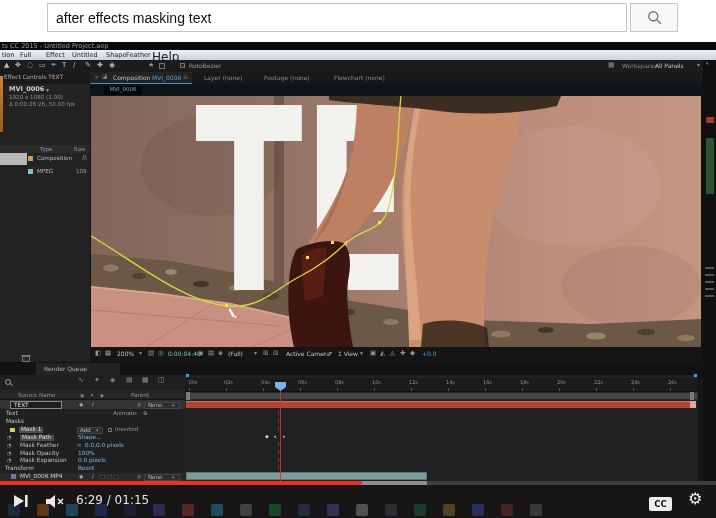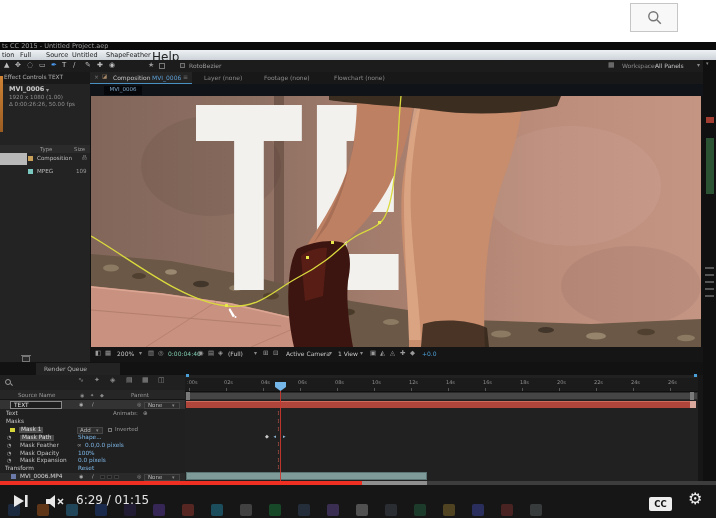--- a/index.html
+++ b/index.html
@@ -9,37 +9,38 @@
   .t{white-space:nowrap;line-height:1}
   .ico{line-height:1}
   .box{box-sizing:border-box}
   input{font-family:"Liberation Sans","DejaVu Sans",sans-serif}
 </style>
 </head>
 <body>
 
 <div class="stage">
 
+  <input class="a box" style="left: 47px; top: 3px; width: 580px; height: 29px; border: 1px solid rgb(198, 198, 198); outline: none; padding: 0px 8px; font-size: 14px; color: rgb(17, 17, 17); background: rgb(255, 255, 255);" value="after effects masking text">
   <div class="a box" style="left:630px;top:3px;width:48px;height:29px;background:#f8f8f8;border:1px solid #c6c6c6;
               display:flex;align-items:center;justify-content:center;cursor:pointer">
     <svg width="15" height="15" viewBox="0 0 15 15">
       <circle cx="6.3" cy="6.3" r="4.5" fill="none" stroke="#757575" stroke-width="1.4"></circle>
       <line x1="9.8" y1="9.8" x2="13.8" y2="13.8" stroke="#757575" stroke-width="1.4"></line>
     </svg>
   </div>
 
   <div class="a" style="left:0;top:42px;width:716px;height:440px;background:#111;overflow:hidden">
 
     <div class="a" style="left:0;top:0;width:716px;height:8px;background:#0a0a0a"></div>
     <span class="a t" style="left:2px;top:1px;font-size:6.5px;color:#9a9a9a">ts CC 2015 - Untitled Project.aep</span>
 
     <div class="a" style="left:0;top:8px;width:716px;height:10px;background:linear-gradient(#eef1f4,#ccd3d8)"></div>
     <span class="a t" style="left:2px;top:9.5px;font-size:6.5px;color:#222">tion</span>
     <span class="a t" style="left:20px;top:9.5px;font-size:6.5px;color:#222">Full</span>
-    <span class="a t" style="left:46px;top:9.5px;font-size:6.5px;color:#222">Source</span>
+    <span class="a t" style="left:46px;top:9.5px;font-size:6.5px;color:#222">Effect</span>
     <span class="a t" style="left:72px;top:9.5px;font-size:6.5px;color:#222">Untitled</span>
     <span class="a t" style="left:106px;top:9.5px;font-size:6.5px;color:#222">Shape</span>
     <span class="a t" style="left:126px;top:9.5px;font-size:6.5px;color:#222">Feather</span>
     <span class="a t" style="left:152px;top:9px;font-size:12px;color:#222">Help</span>
 
     <div class="a" style="left:0;top:18px;width:716px;height:12px;background:#1c1c1c"></div>
     <span class="a t ico" style="left:4px;top:20px;font-size:7px;color:#bdbdbd">▲</span>
     <span class="a t ico" style="left:15px;top:20px;font-size:7px;color:#bdbdbd">✥</span>
     <span class="a t ico" style="left:27px;top:20px;font-size:7px;color:#bdbdbd">◌</span>
     <span class="a t ico" style="left:39px;top:20px;font-size:7px;color:#bdbdbd">▭</span>

